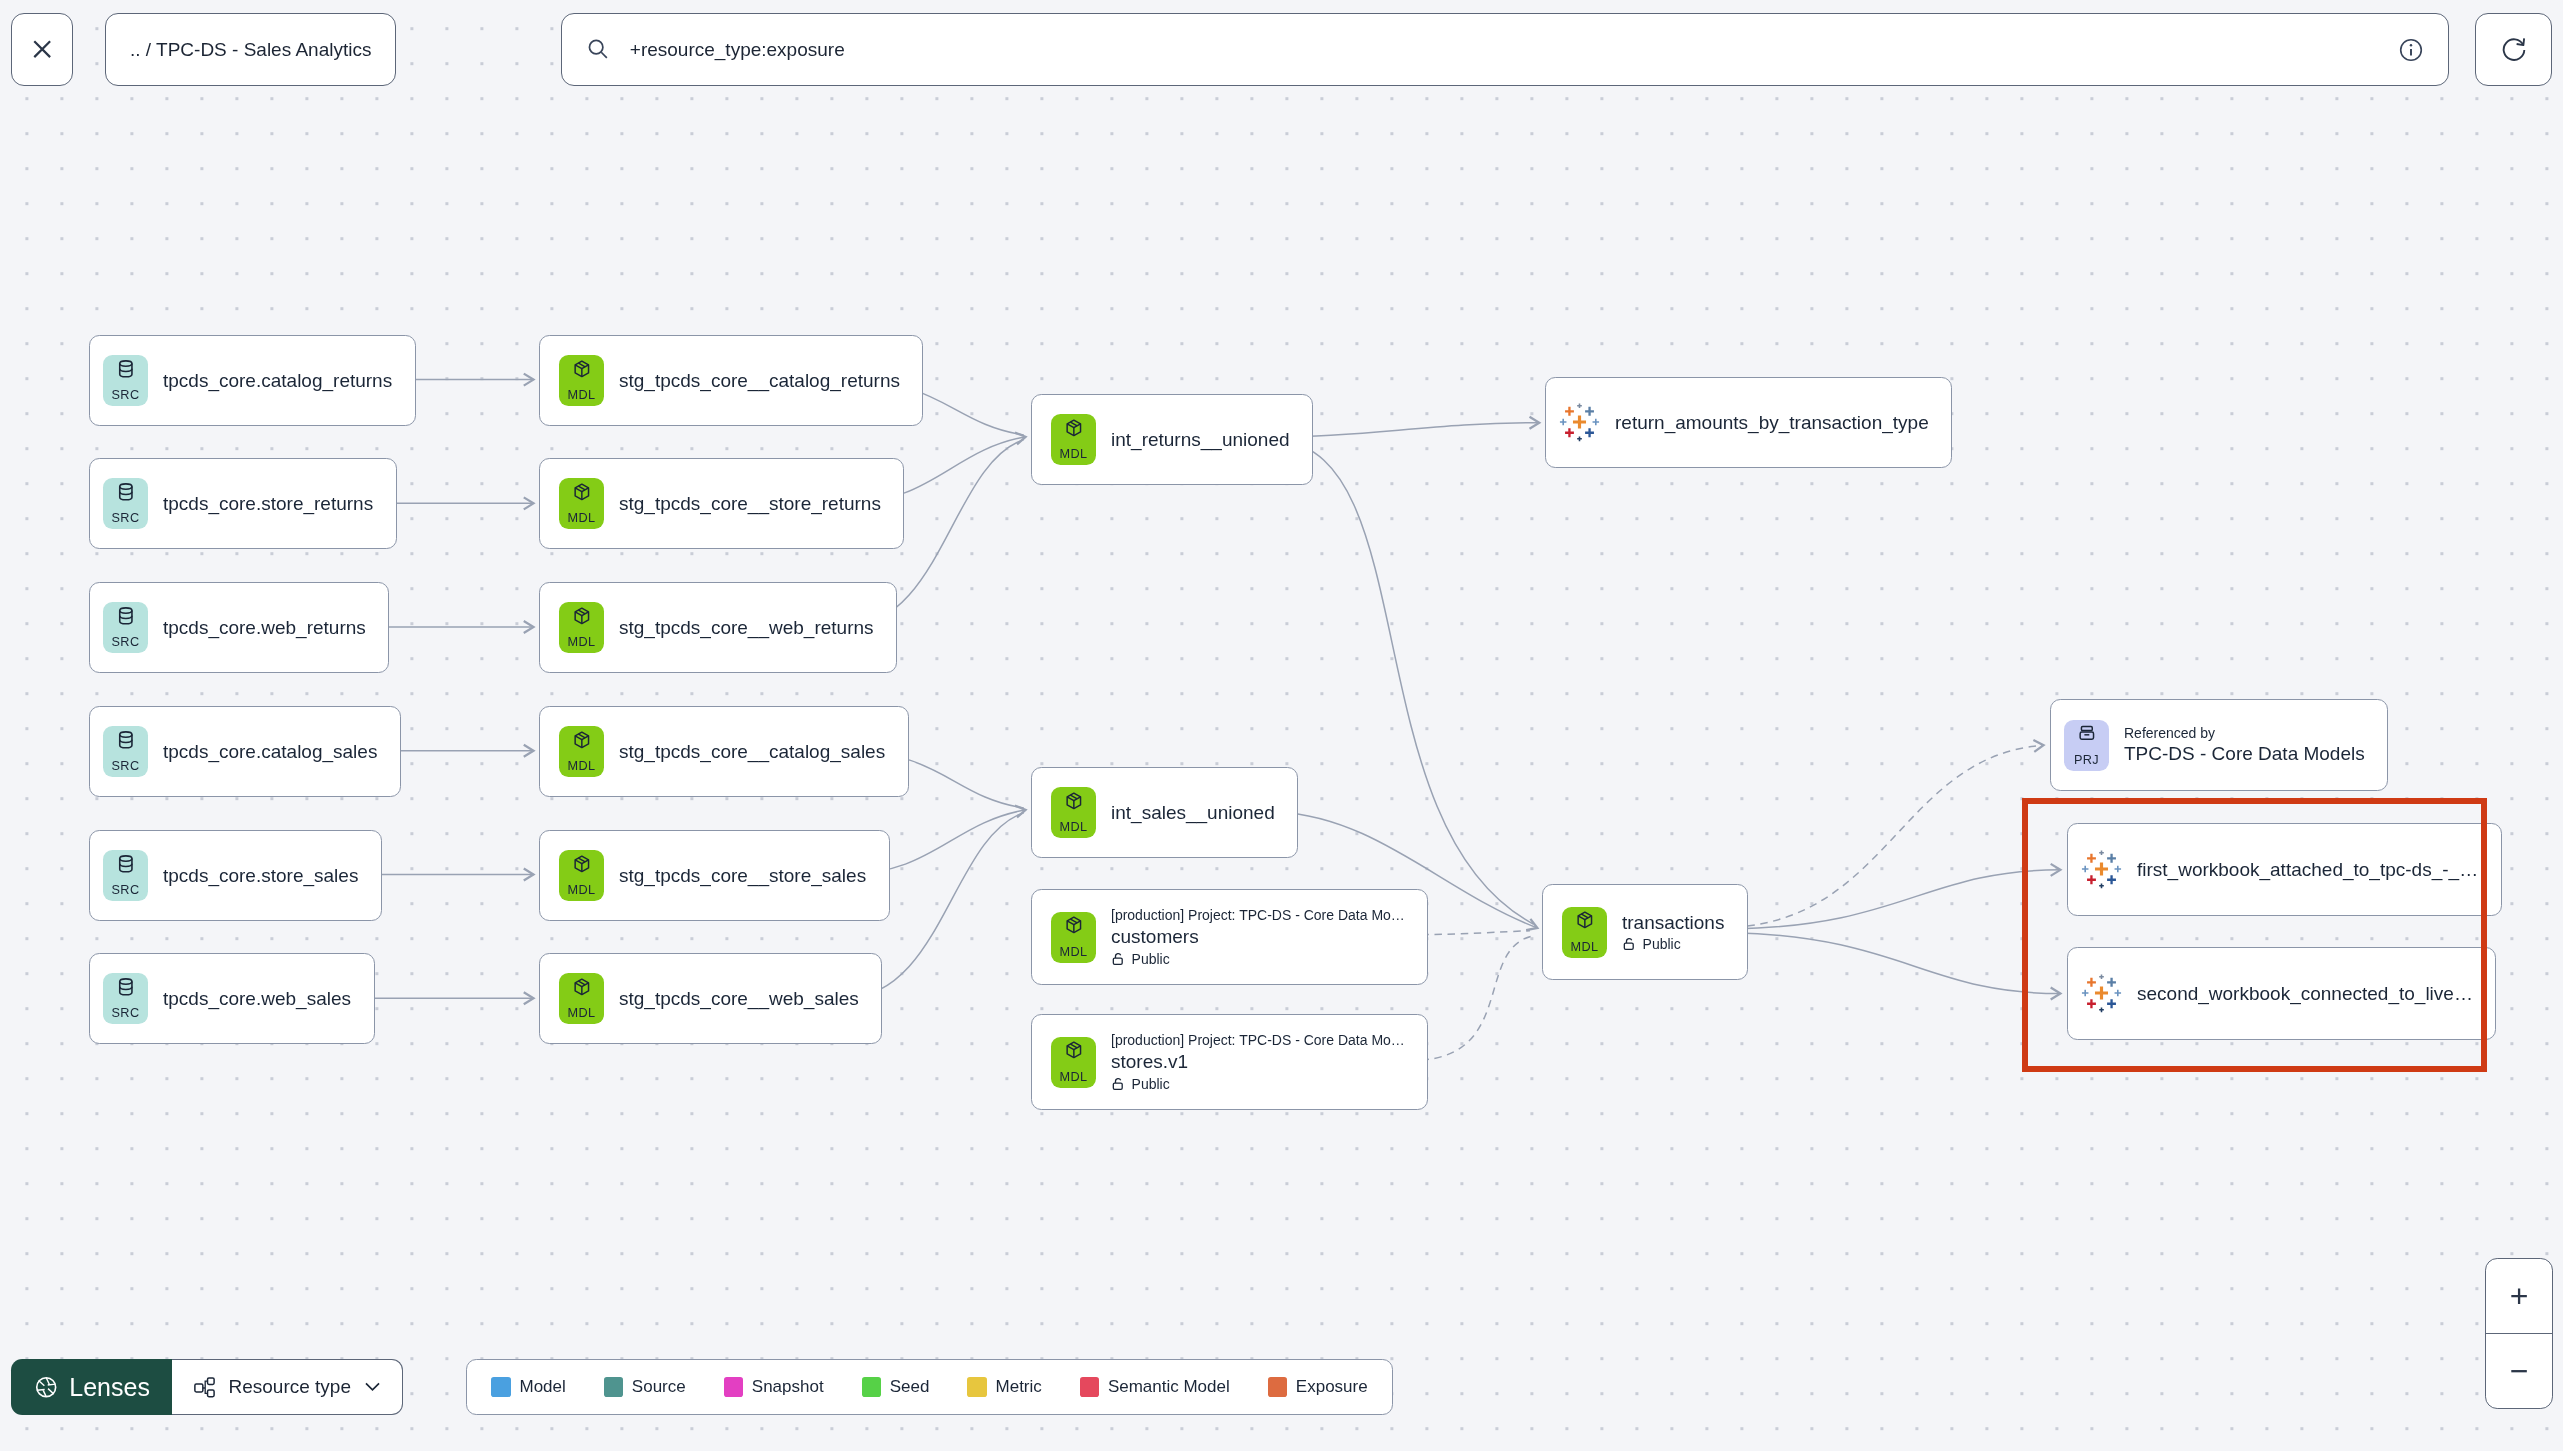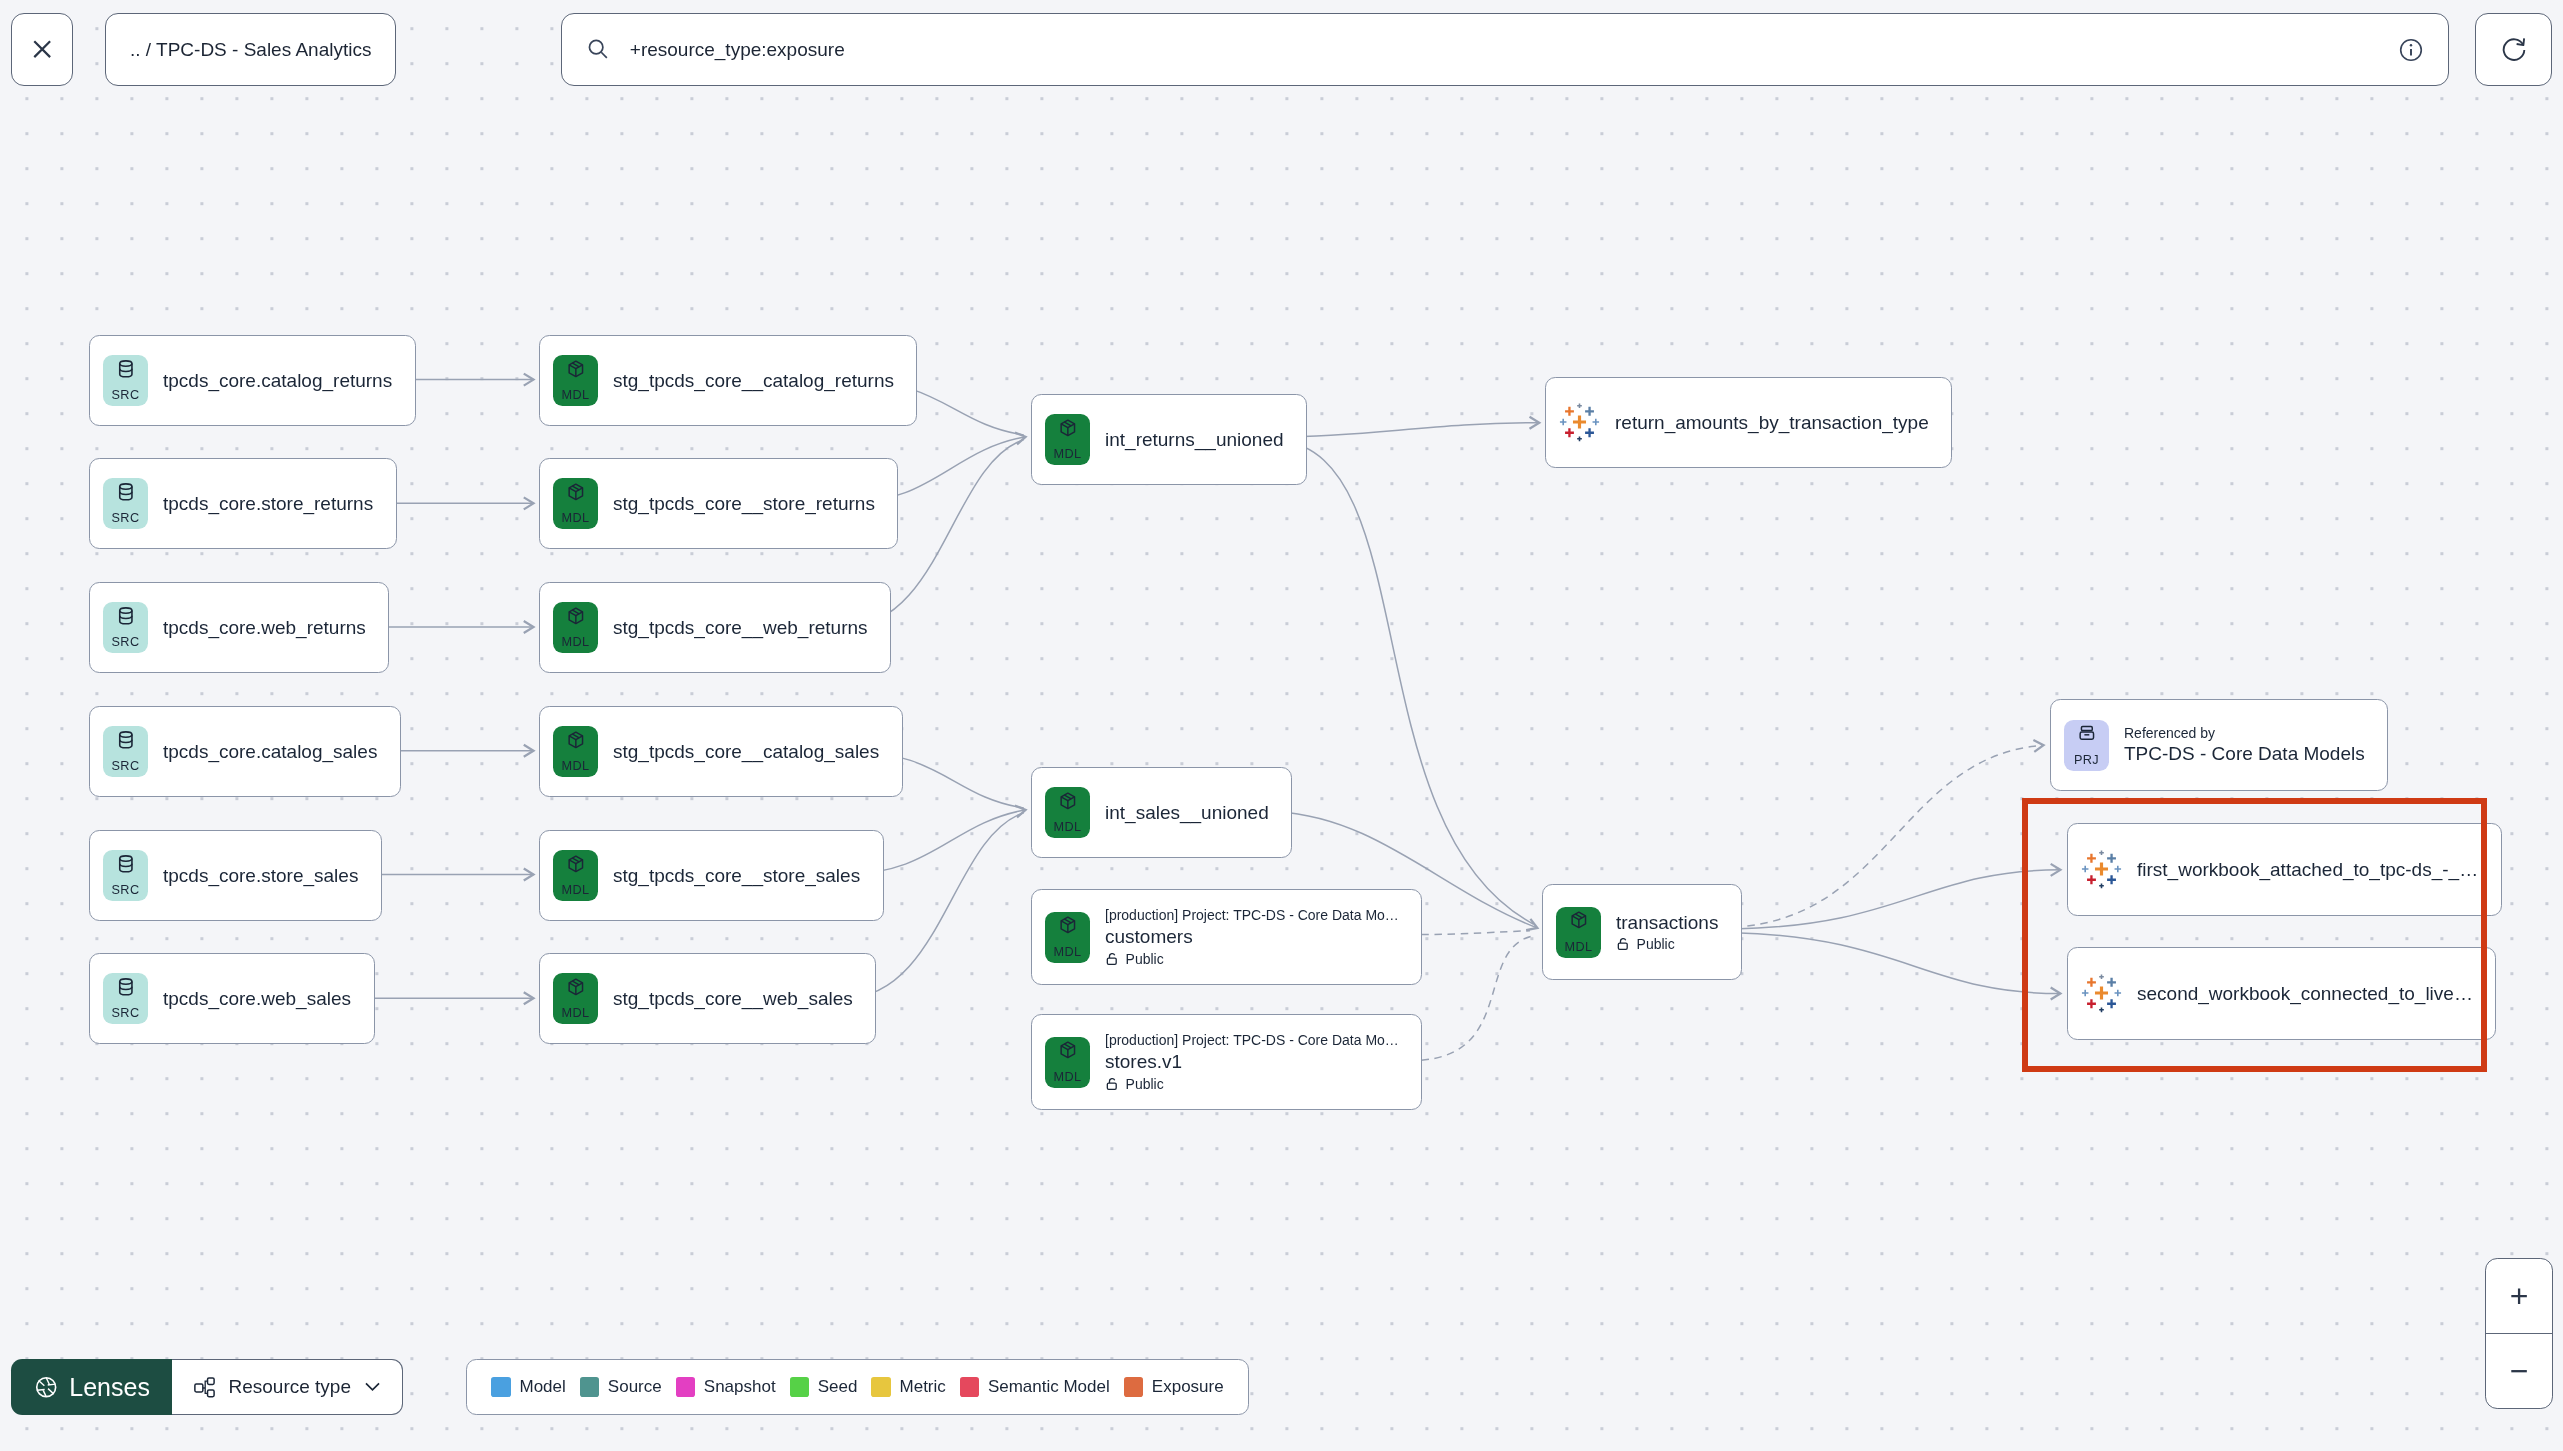--- a/index.html
+++ b/index.html
@@ -33,21 +33,21 @@
     position:absolute;background:#fff;border:1.5px solid #8b95a8;border-radius:10.3px;
     display:flex;align-items:center;gap:15px;padding:0 22.5px 0 13px;height:91px;
     box-sizing:border-box;z-index:2;white-space:nowrap;cursor:pointer;
   }
   .node .title{font-size:19px;color:#1b2637;}
   .chip{
     width:45px;height:51px;border-radius:9.4px;flex:0 0 auto;
     display:flex;flex-direction:column;align-items:center;justify-content:center;gap:10px;
   }
   .chip-src{background:#b7e3de;}
-  .chip-mdl{background:#15803d;}
+  .chip-mdl{background:#84cc16;margin-left:6px;}
   .chip-prj{background:#c7cdf4;}
   .chip .badge{font-size:12.7px;letter-spacing:0.4px;color:#1b2637;}
   .node .col{display:flex;flex-direction:column;justify-content:center;gap:2.8px;}
   .node .sub{font-size:14px;color:#1b2637;}
   .node .name{font-size:19px;color:#1b2637;}
   .visrow{display:flex;align-items:center;gap:6.6px;font-size:14px;color:#1b2637;}
   .node.tall{height:96px;}
   .tbl-icon{width:41px;height:41px;flex:0 0 auto;}
   
   .highlight{
@@ -65,21 +65,21 @@
     display:flex;align-items:center;gap:11.2px;padding:0 22.5px;font-size:25px;cursor:pointer;
   }
   .seg-rtype{
     background:#fff;border:1.7px solid #5c6678;border-left:none;border-radius:0 11.2px 11.2px 0;
     height:56px;display:flex;align-items:center;gap:13px;padding:0 20.6px;font-size:19px;
     box-sizing:border-box;cursor:pointer;
   }
   .legendbar{
     position:absolute;left:466px;top:1359px;height:56px;background:#fff;
     border:1.5px solid #8b95a8;border-radius:10.3px;display:flex;align-items:center;
-    gap:14px;padding:0 24.4px;z-index:4;box-sizing:border-box;
+    gap:38px;padding:0 24.4px;z-index:4;box-sizing:border-box;
   }
   .legend-item{display:flex;align-items:center;gap:8.4px;font-size:17px;color:#1b2637;}
   .swatch{width:19.7px;height:19.7px;border-radius:2.8px;display:inline-block;}
   
   .zoomctl{
     position:absolute;left:2485px;top:1258px;width:68px;background:#fff;
     border:1.7px solid #5c6678;border-radius:12.2px;z-index:4;overflow:hidden;box-sizing:border-box;
   }
   .zoomctl .zbtn{
     height:74px;display:flex;align-items:center;justify-content:center;

